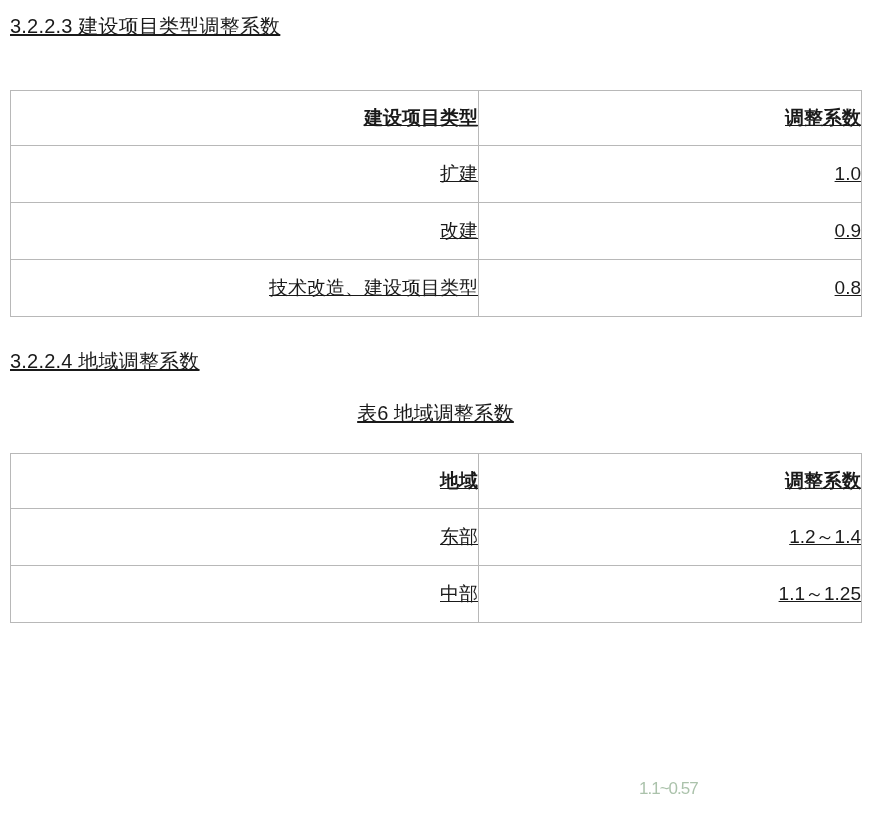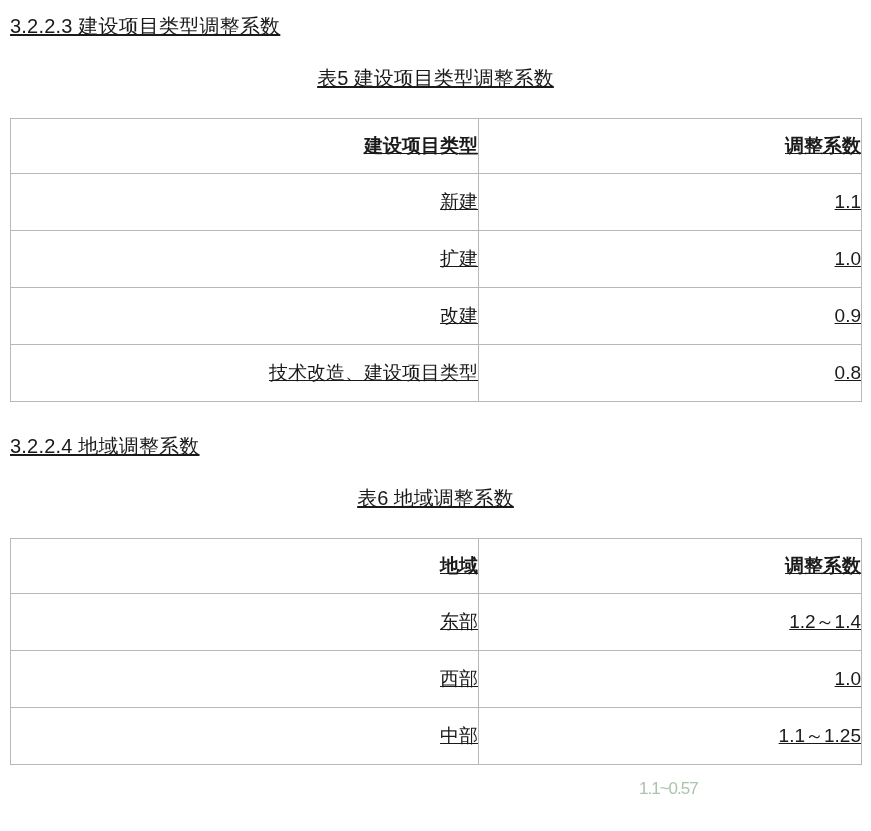--- a/index.html
+++ b/index.html
@@ -85,40 +85,35 @@
 <body>
 
 <div class="page">
 
   <div class="spacer-top"></div>
 
   <h2 class="section-heading">3.2.2.3 建设项目类型调整系数</h2>
 
   <div class="gap-1"></div>
 
-  <div class="table-caption">表5 建设项目类型调整系数</div>
 
   <div class="gap-3"></div>
 
   <table class="doc-table">
     <colgroup>
         <col class="c1">
         <col class="c2">
       </colgroup>
     <thead>
       <tr>
         <th>建设项目类型</th>
         <th>调整系数</th>
       </tr>
     </thead>
     <tbody>
-      <tr>
-        <td>新建</td>
-        <td>1.1</td>
-      </tr>
       <tr>
         <td>扩建</td>
         <td>1.0</td>
       </tr>
       <tr>
         <td>改建</td>
         <td>0.9</td>
       </tr>
       <tr>
         <td>技术改造、建设项目类型</td>
@@ -147,24 +142,20 @@
         <th>地域</th>
         <th>调整系数</th>
       </tr>
     </thead>
     <tbody>
       <tr>
         <td>东部</td>
         <td>1.2～1.4</td>
       </tr>
       <tr>
-        <td>西部</td>
-        <td>1.0</td>
-      </tr>
-      <tr>
         <td>中部</td>
         <td>1.1～1.25</td>
       </tr>
     </tbody>
   </table>
 
   <div class="overlay-mark">1.1~0.57</div>
 
 </div>
 

